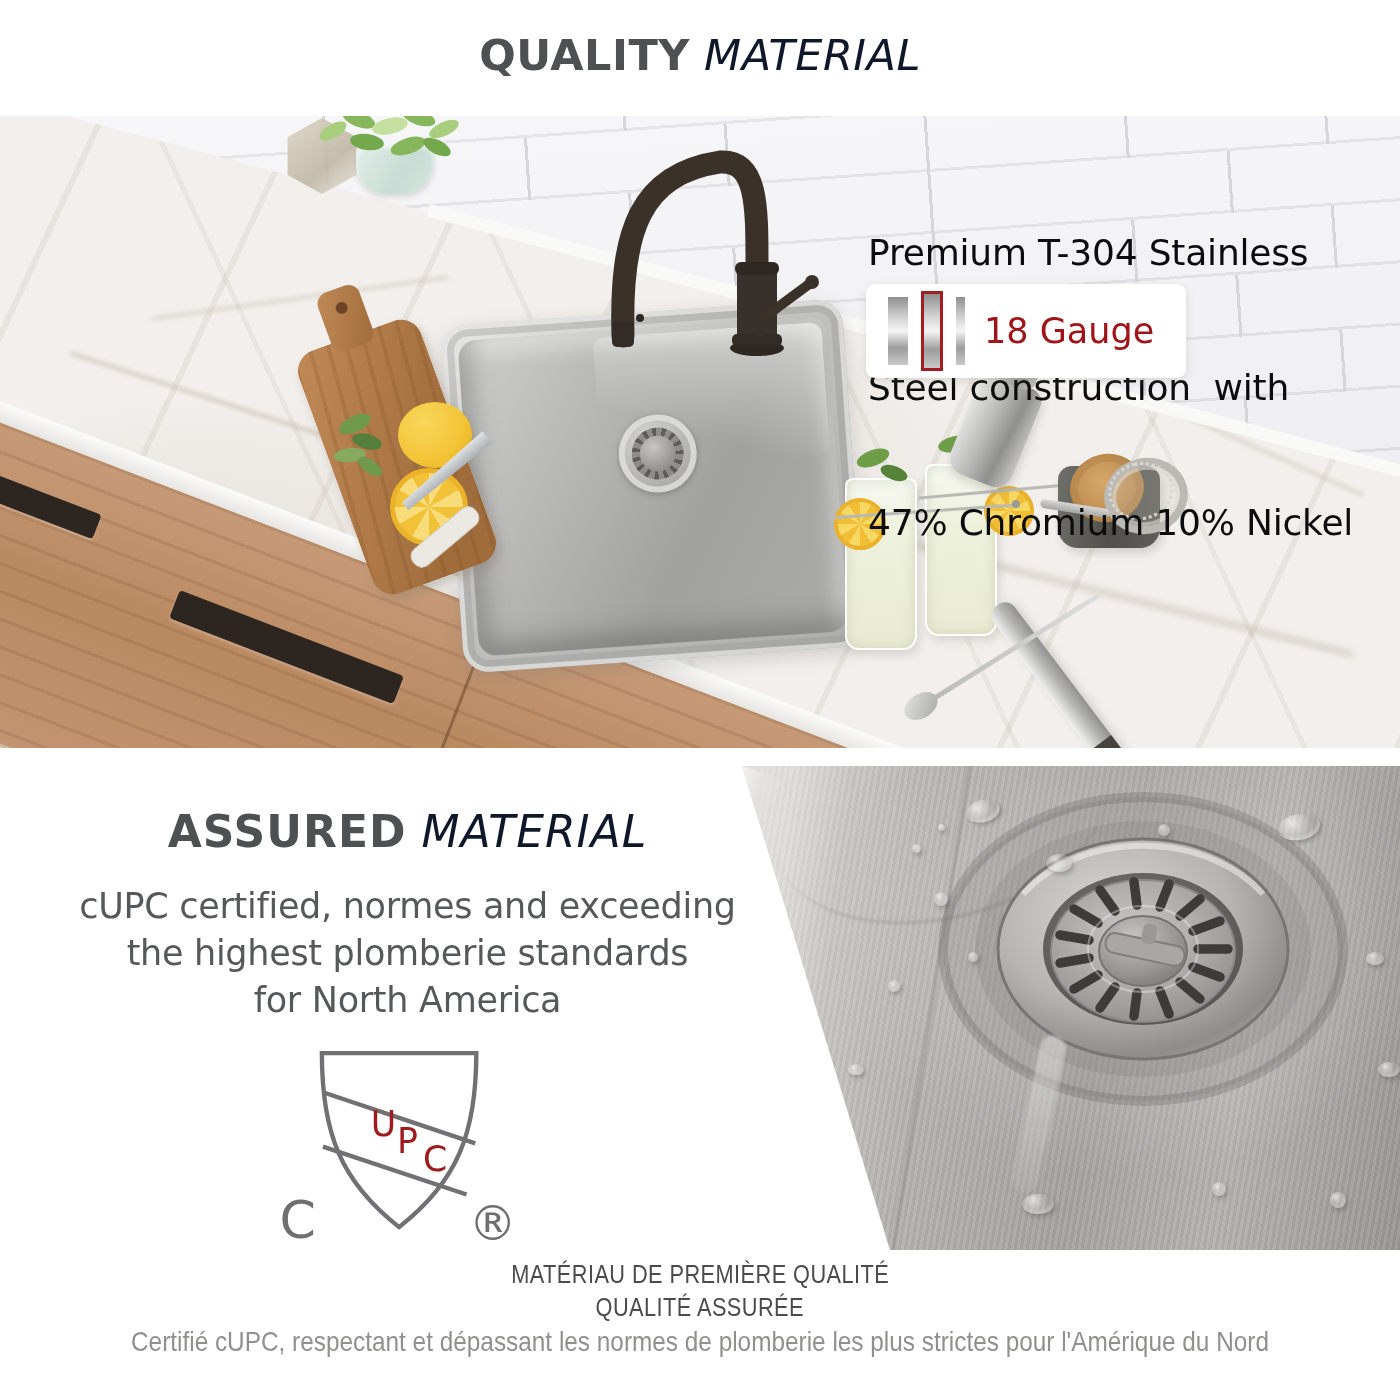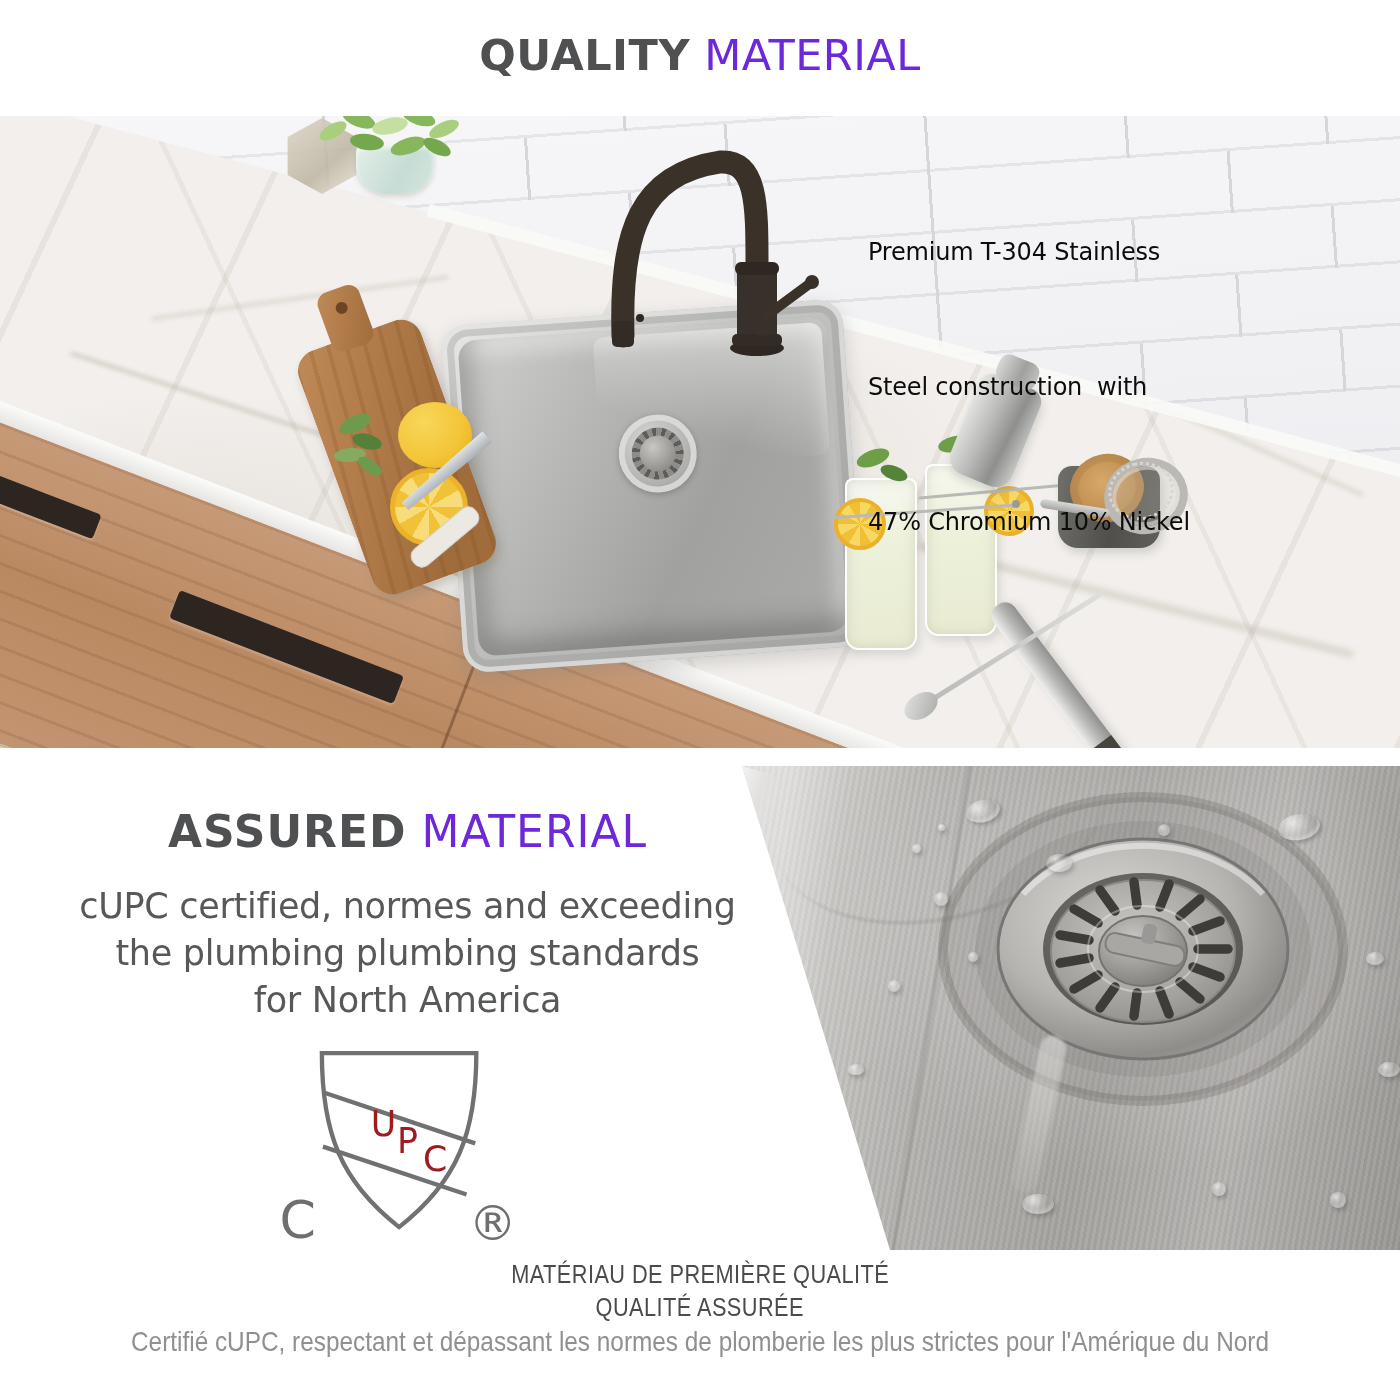--- a/index.html
+++ b/index.html
@@ -4,21 +4,21 @@
 <style>
   html,body{margin:0;padding:0;background:#ffffff;}
   .page{position:relative;width:1400px;height:1400px;background:#ffffff;overflow:hidden;
         font-family:"DejaVu Sans", sans-serif;}
   .abs{position:absolute;}
 
   
   .top-title{position:absolute;left:0;top:30px;width:100%;text-align:center;
              font-size:43px;letter-spacing:.5px;white-space:nowrap;}
   .t-primary{font-weight:800;color:#4f5052;}
-  .t-secondary{font-weight:400;color:#6d28d9;}
+  .t-secondary{font-weight:400;color:#0f172a;font-style:italic;}
 
   
   .photo-top{position:absolute;left:0;top:116px;width:1400px;height:632px;overflow:hidden;
     background-color:#f2efec;
     background-image:
       radial-gradient(ellipse 600px 300px at 15% 72%, rgba(199,188,175,.28), transparent 60%),
       radial-gradient(ellipse 520px 260px at 48% 55%, rgba(186,175,160,.20), transparent 60%),
       repeating-linear-gradient(115deg, transparent 0 90px, rgba(176,165,150,.16) 90px 96px, transparent 96px 180px),
       repeating-linear-gradient(65deg, transparent 0 140px, rgba(166,155,140,.12) 140px 145px, transparent 145px 260px);}
   .vein{position:absolute;border-radius:4px;filter:blur(2px);}
@@ -137,21 +137,21 @@
   .muddler{position:absolute;left:1048px;top:468px;width:26px;height:212px;transform:rotate(-37deg);
     border-radius:12px;background:linear-gradient(90deg,#efefed,#b5b5b3 55%,#909090);
     box-shadow:3px 4px 8px rgba(140,140,130,.3);}
   .muddler-tip{position:absolute;left:0;bottom:0;width:100%;height:40px;border-radius:0 0 12px 12px;background:#45443f;}
   .spoon-shaft{position:absolute;left:925px;top:585px;width:205px;height:5px;border-radius:3px;
     transform:rotate(-32deg);transform-origin:0 0;background:linear-gradient(90deg,#b9b9b7,#dededc);}
   .spoon-bowl{position:absolute;left:903px;top:578px;width:36px;height:24px;border-radius:50%;transform:rotate(-32deg);
     background:linear-gradient(140deg,#e4e4e2,#a8a8a6);}
 
   
-  .overlay-text{position:absolute;left:868px;top:24px;font-size:24px;line-height:45px;
+  .overlay-text{position:absolute;left:868px;top:24px;font-size:36px;line-height:45px;
     color:#0c0c0c;letter-spacing:-.2px;white-space:pre;}
   .gauge-badge{position:absolute;left:866px;top:168px;width:320px;height:94px;border-radius:9px;
     background:#ffffff;box-shadow:0 3px 8px rgba(130,128,124,.22);}
   .gbar{position:absolute;background:linear-gradient(180deg,#8f8f8f 0%,#d2d2d2 30%,#f5f5f5 50%,#9d9d9d 75%,#c9c9c9 100%);}
   .gbar1{left:22px;top:13px;width:20px;height:68px;}
   .gbar2{left:55px;top:7px;width:16px;height:74px;border:3px solid #a21d22;}
   .gbar3{left:90px;top:13px;width:9px;height:68px;}
   .gauge-label{position:absolute;left:118px;top:0;height:94px;line-height:94px;font-size:35px;color:#a01318;}
 
   
@@ -297,30 +297,38 @@
     </div>
     <div class="spoon-shaft"></div>
     <div class="spoon-bowl"></div>
 
     <div class="overlay-text">
       <div>Premium T-304 Stainless</div>
       <div>Steel construction  with</div>
       <div>47% Chromium 10% Nickel</div>
     </div>
 
+    <div class="gauge-badge">
+      <div>
+        <div class="gbar gbar1"></div>
+        <div class="gbar gbar2"></div>
+        <div class="gbar gbar3"></div>
+      </div>
+      <div class="gauge-label">18 Gauge</div>
+    </div>
   </div>
 
   <div class="quality-block">
     <div class="q-title">
       <span class="t-primary">ASSURED</span>
       <span class="t-secondary">MATERIAL</span>
     </div>
     <div class="q-body">
       <div>cUPC certified, normes and exceeding</div>
-      <div>the plumbing plumbing standards</div>
+      <div>the highest plomberie standards</div>
       <div>for North America</div>
     </div>
   </div>
 
   <svg class="cupc" width="272" height="223" viewBox="0 0 250 205">
     <path d="M55,12 L197,12 C197,85 180,130 126,172 C72,130 55,85 55,12 Z" fill="#ffffff" stroke="#717174" stroke-width="4"></path>
     <line x1="56" y1="48" x2="196" y2="95" stroke="#717174" stroke-width="4"></line>
     <line x1="56" y1="98" x2="188" y2="142" stroke="#717174" stroke-width="4"></line>
     <text x="100" y="88" font-size="32" font-family="DejaVu Sans, sans-serif" fill="#9e1b1e">U</text>
     <text x="124" y="104" font-size="32" font-family="DejaVu Sans, sans-serif" fill="#9e1b1e">P</text>

